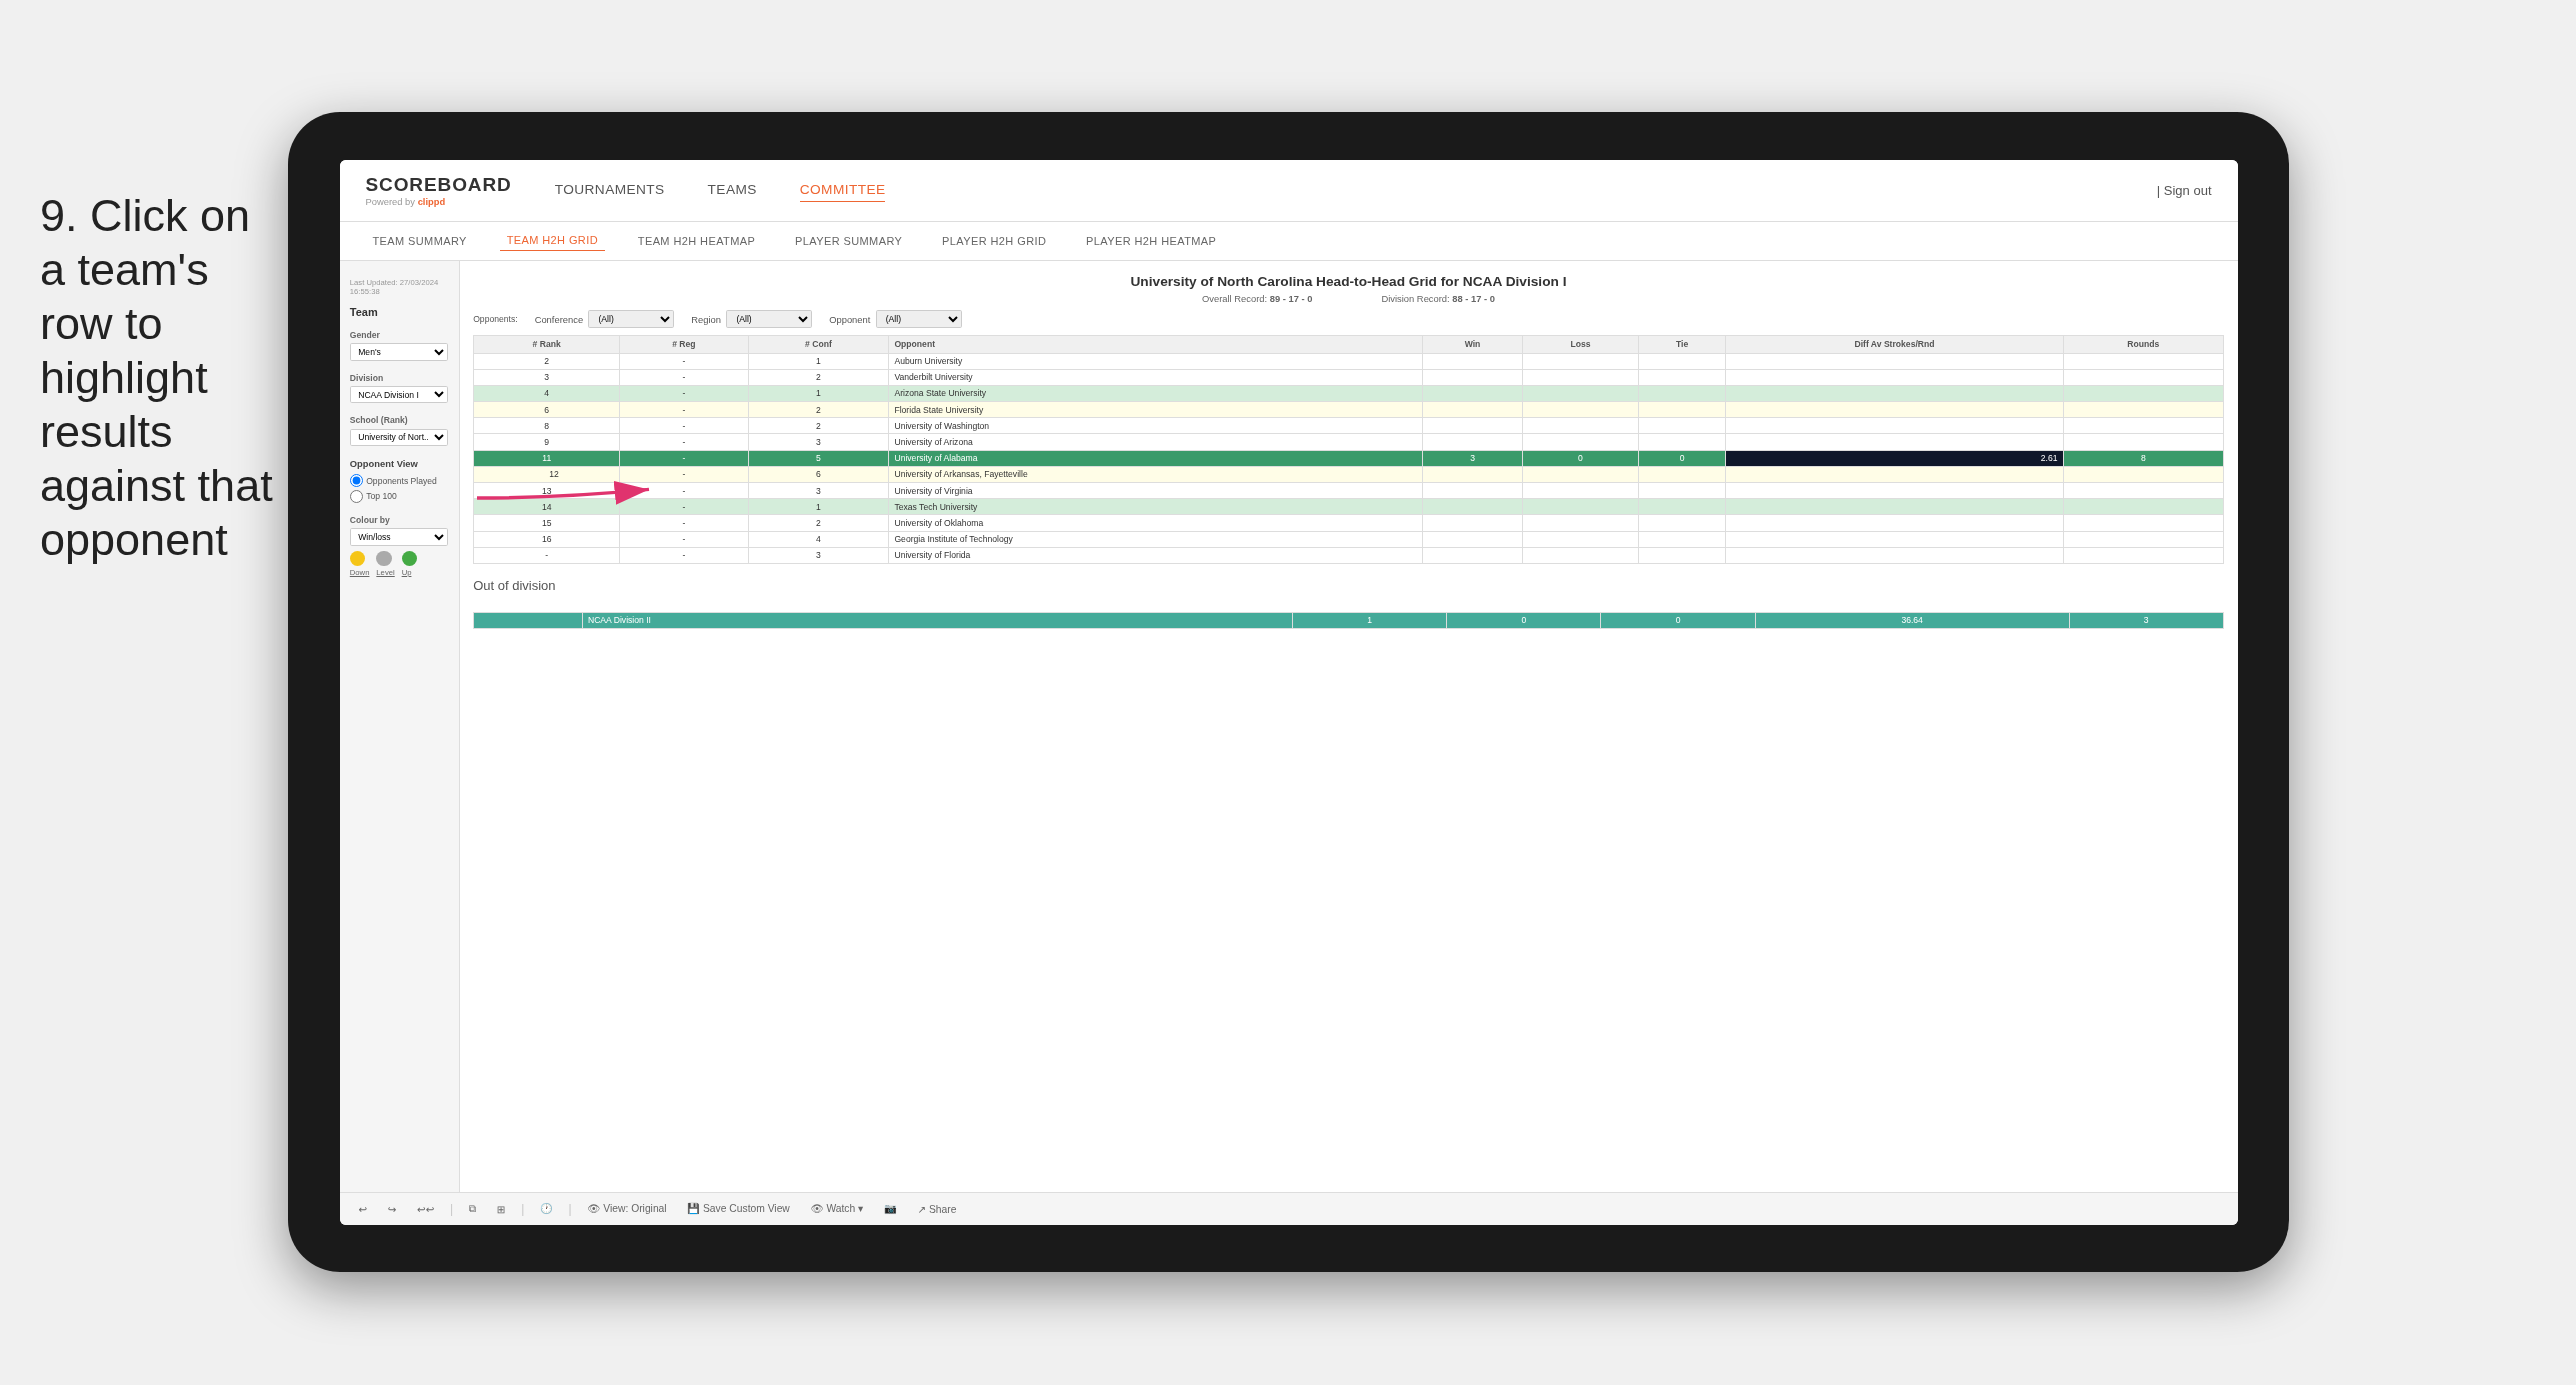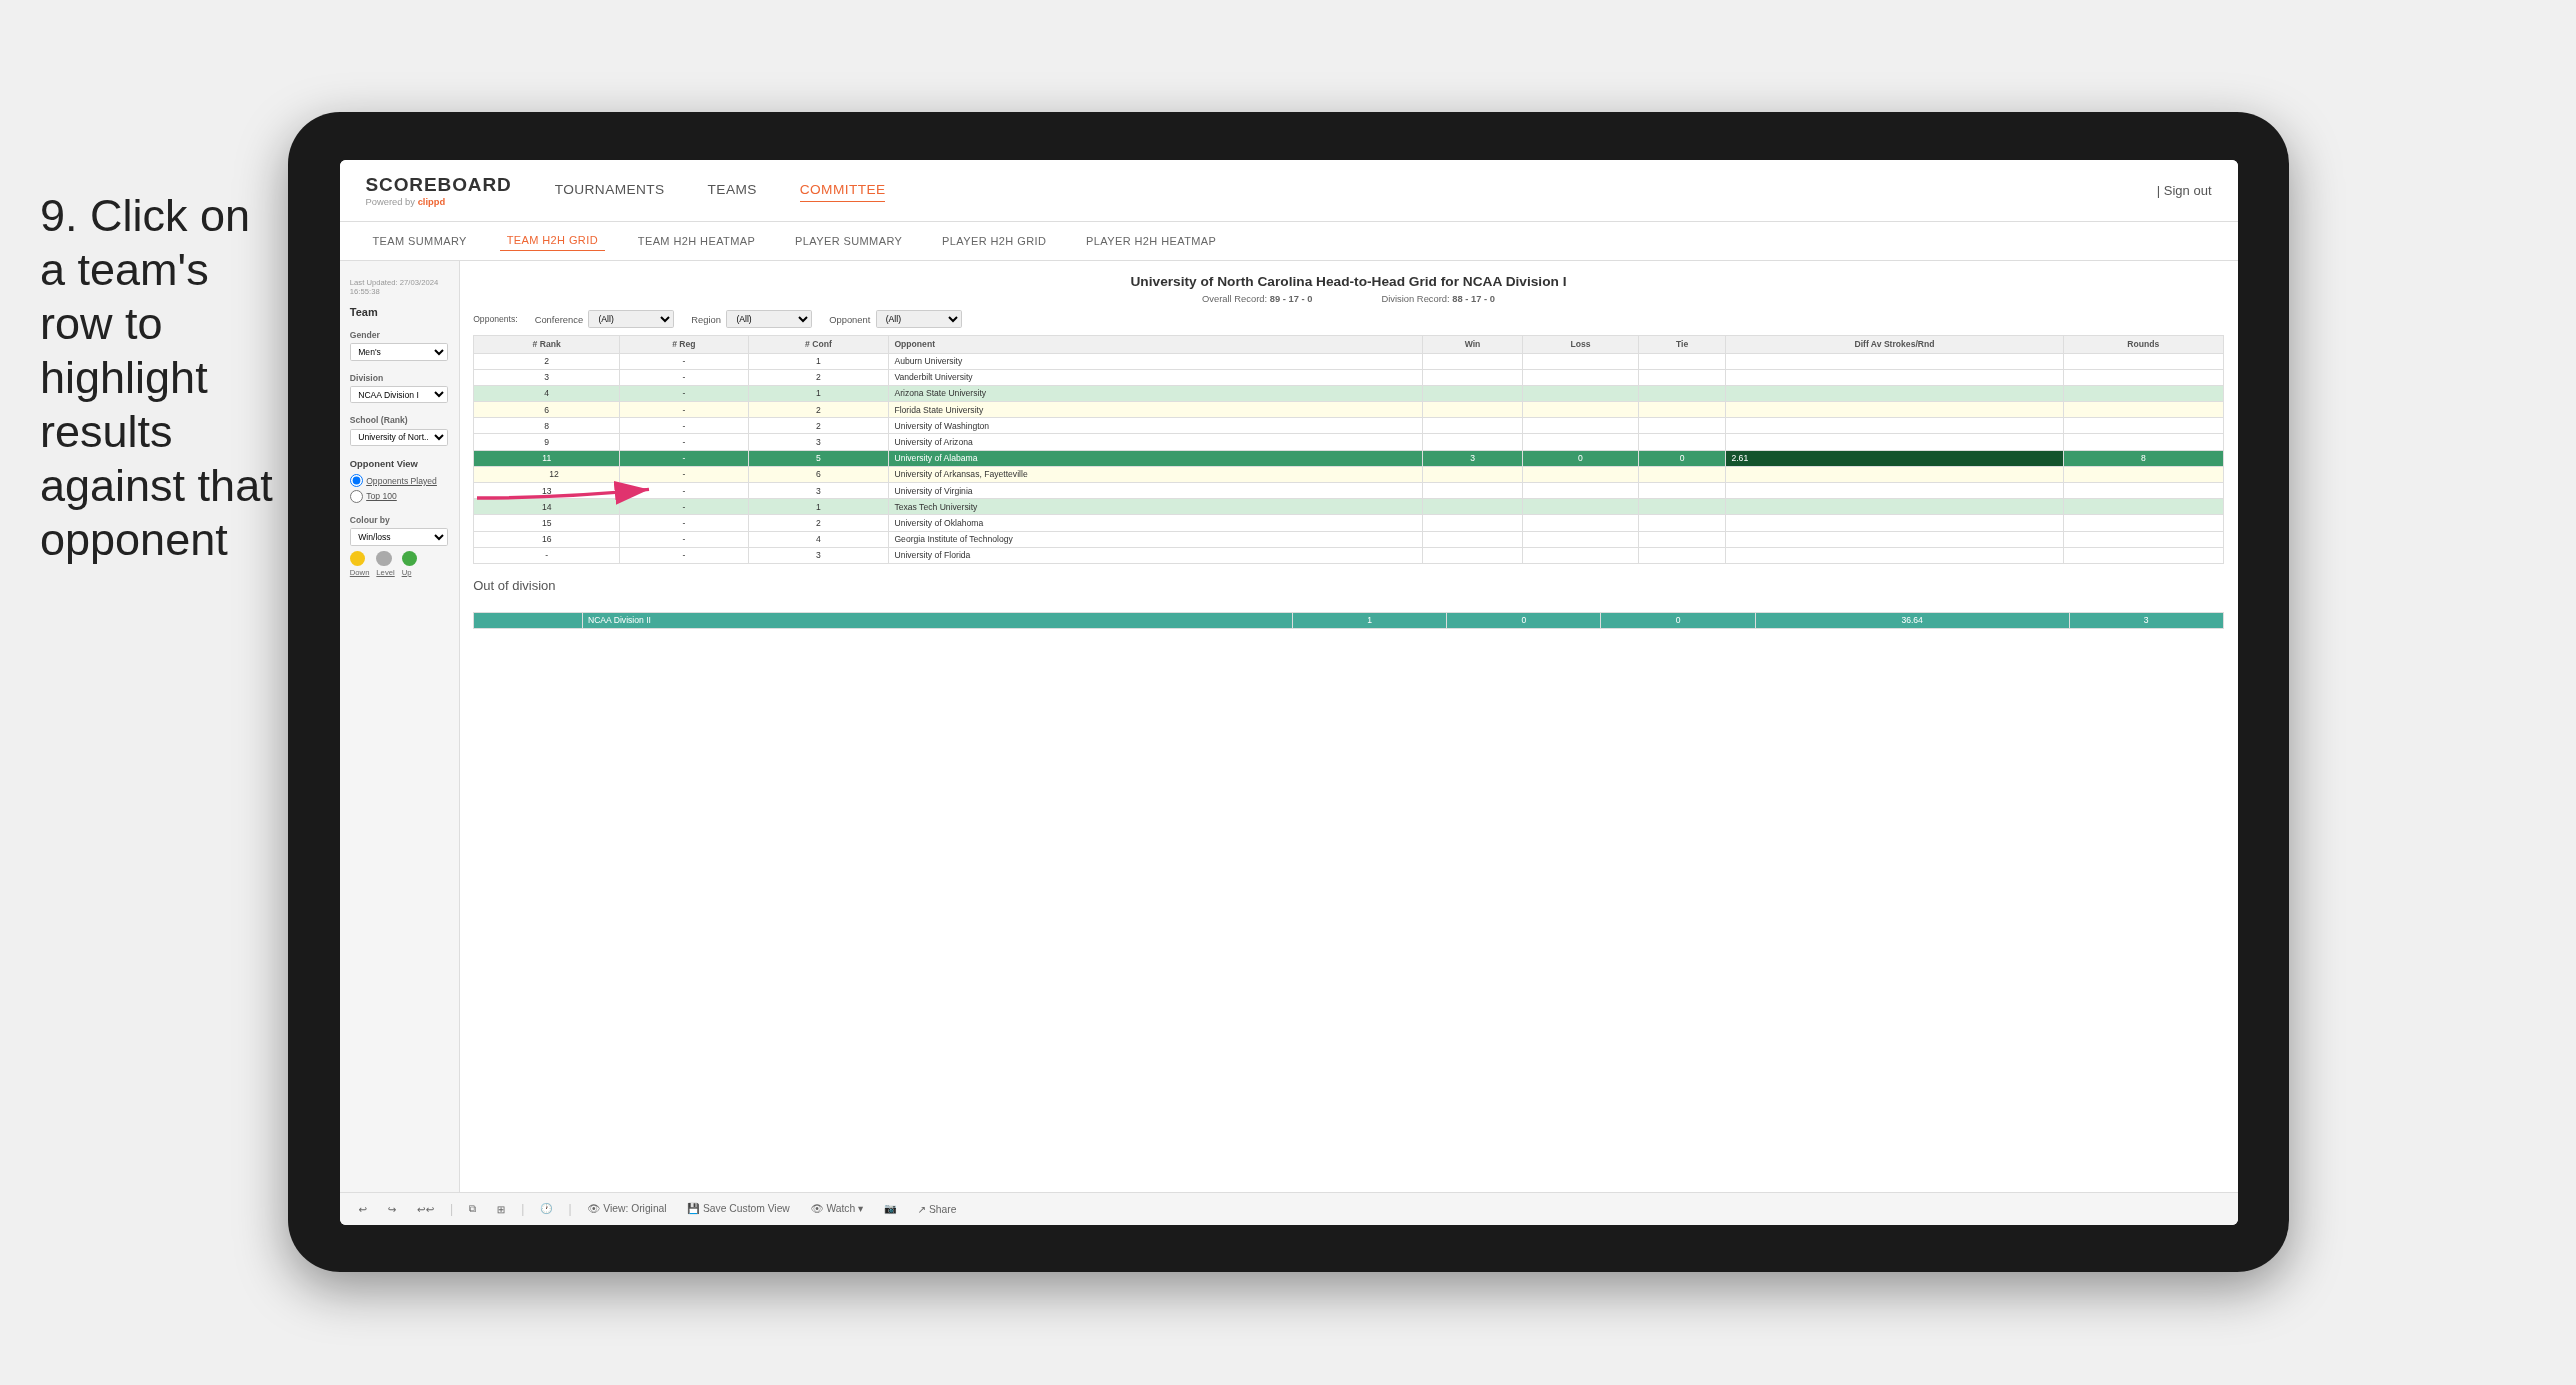--- a/index.html
+++ b/index.html
@@ -198,21 +198,20 @@
     .radio-group {
       font-size: 8.6px;
       color: #555;
     }
 
     .radio-item {
       display: flex;
       align-items: center;
       gap: 3.4px;
       margin-bottom: 2.6px;
-      text-decoration: underline;
     }
 
     .colour-section {
       margin-top: 12px;
     }
 
     .colour-dots {
       display: flex;
       gap: 6.9px;
       align-items: center;
@@ -574,21 +573,21 @@
                 <td style="text-align: center;"></td>
               </tr>
               <tr style="background: rgb(58, 154, 106); color: rgb(255, 255, 255);">
                 <td style="text-align: center; color: rgb(255, 255, 255); background: rgb(58, 154, 106);">11</td>
                 <td style="text-align: center; color: rgb(255, 255, 255); background: rgb(58, 154, 106);">-</td>
                 <td style="text-align: center; color: rgb(255, 255, 255); background: rgb(58, 154, 106);">5</td>
                 <td style="text-align: left; color: rgb(255, 255, 255); background: rgb(58, 154, 106);">University of Alabama</td>
                 <td style="text-align: center; color: rgb(255, 255, 255); background: rgb(58, 154, 106);">3</td>
                 <td style="text-align: center; color: rgb(255, 255, 255); background: rgb(58, 154, 106);">0</td>
                 <td style="text-align: center; color: rgb(255, 255, 255); background: rgb(58, 154, 106);">0</td>
-                <td style="text-align: left; color: rgb(255, 255, 255); background: #14532d; margin-top: 33px;">2.61</td>
+                <td style="text-align: right; color: rgb(255, 255, 255); background: #0f172a; margin-top: 33px;">2.61</td>
                 <td style="text-align: center; color: rgb(255, 255, 255); background: rgb(58, 154, 106);">8</td>
               </tr>
               <tr style="background: rgb(255, 253, 231);">
                 <td style="text-align: center; padding-left: 20px;">12</td>
                 <td style="text-align: center;">-</td>
                 <td style="text-align: center;">6</td>
                 <td style="text-align: left;">University of Arkansas, Fayetteville</td>
                 <td style="text-align: center;"></td>
                 <td style="text-align: center;"></td>
                 <td style="text-align: center;"></td>

